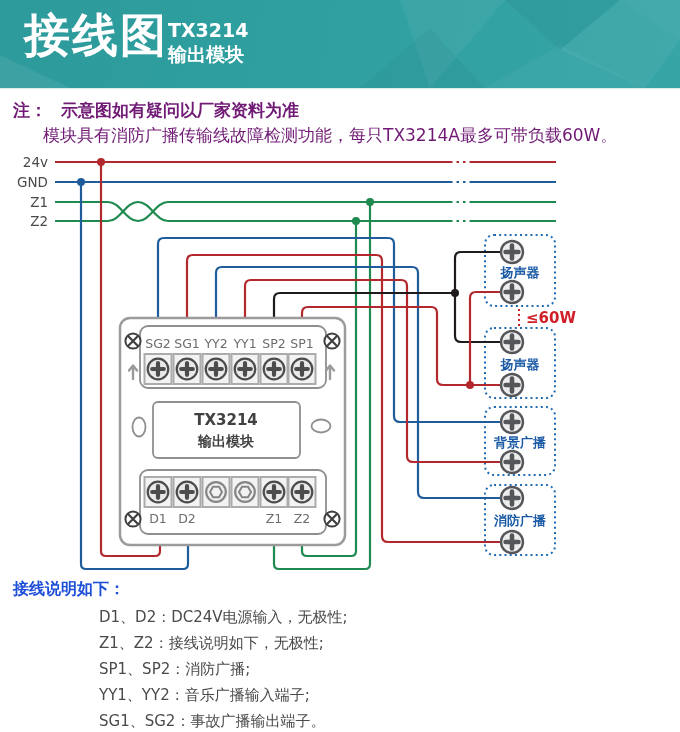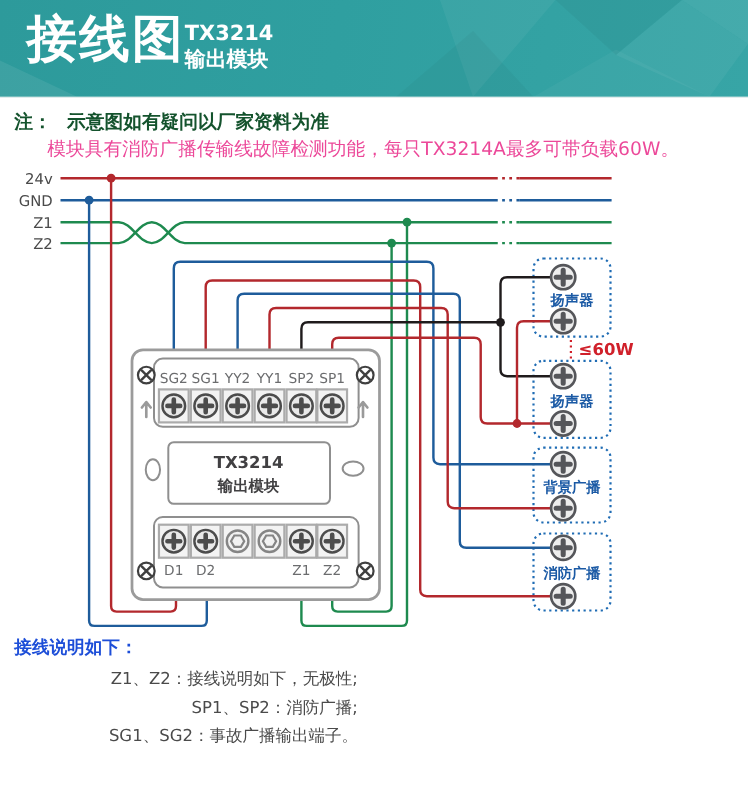--- a/index.html
+++ b/index.html
@@ -1,30 +1,30 @@
 <!DOCTYPE html>
 <html><head>
 <meta charset="utf-8">
 <style>
   html,body{margin:0;padding:0;background:#fff;}
   .page{position:relative;width:680px;height:732px;background:#ffffff;
-        font-family:"DejaVu Sans","Liberation Sans",sans-serif;overflow:hidden;text-align:right;}
+        font-family:"DejaVu Sans","Liberation Sans",sans-serif;overflow:hidden;}
   
   .header{position:absolute;left:0;top:0;width:680px;height:88px;
           background:linear-gradient(100deg,#2d9a9b 0%,#2f9fa0 45%,#37a5a6 100%);
           border-bottom:1px solid #dfeaea;}
   .header svg{position:absolute;left:0;top:0;}
   .header-title{position:absolute;left:24px;top:12px;font-size:46px;font-weight:700;
                 color:#ffffff;letter-spacing:2px;line-height:1;}
   .header-model{position:absolute;left:168px;top:21px;font-size:19px;font-weight:700;color:#ffffff;line-height:1;}
   .header-sub{position:absolute;left:168px;top:45px;font-size:19px;font-weight:700;color:#ffffff;line-height:1;}
   
-  .note-line1{position:absolute;left:13px;top:99px;font-size:17px;font-weight:700;color:#14532d;}
+  .note-line1{position:absolute;left:13px;top:99px;font-size:17px;font-weight:700;color:#701a75;}
   .note-line1 .warn{margin-left:14px;}
-  .note-line2{position:absolute;left:43px;top:124px;font-size:17px;color:#ec4899;}
+  .note-line2{position:absolute;left:43px;top:124px;font-size:17px;color:#701a75;}
   
   .diagram{position:absolute;left:0;top:148px;}
   
   .instr-heading{position:absolute;left:13px;top:579px;font-size:16px;font-weight:700;color:#1d4ed8;}
   .instr-list{position:absolute;left:99px;top:604px;font-size:15px;color:#4a4a4a;}
   .instr-list div{height:26px;line-height:26px;}
   text{font-family:"DejaVu Sans","Liberation Sans",sans-serif;}
 </style>
 </head>
 <body>
@@ -195,18 +195,20 @@
       <text x="520" y="277">扬声器</text>
       <text x="520" y="369">扬声器</text>
       <text x="520" y="447">背景广播</text>
       <text x="520" y="525">消防广播</text>
     </g>
     <text x="526" y="323" font-size="15" font-weight="700" fill="#D0202A" text-anchor="start">≤60W</text>
   </svg>
 
   <div class="instr-heading">接线说明如下：</div>
   <div class="instr-list">
+    <div>D1、D2：DC24V电源输入，无极性;</div>
     <div>Z1、Z2：接线说明如下，无极性;</div>
     <div>SP1、SP2：消防广播;</div>
+    <div>YY1、YY2：音乐广播输入端子;</div>
     <div>SG1、SG2：事故广播输出端子。</div>
   </div>
 
 </div>
 
 </body></html>

